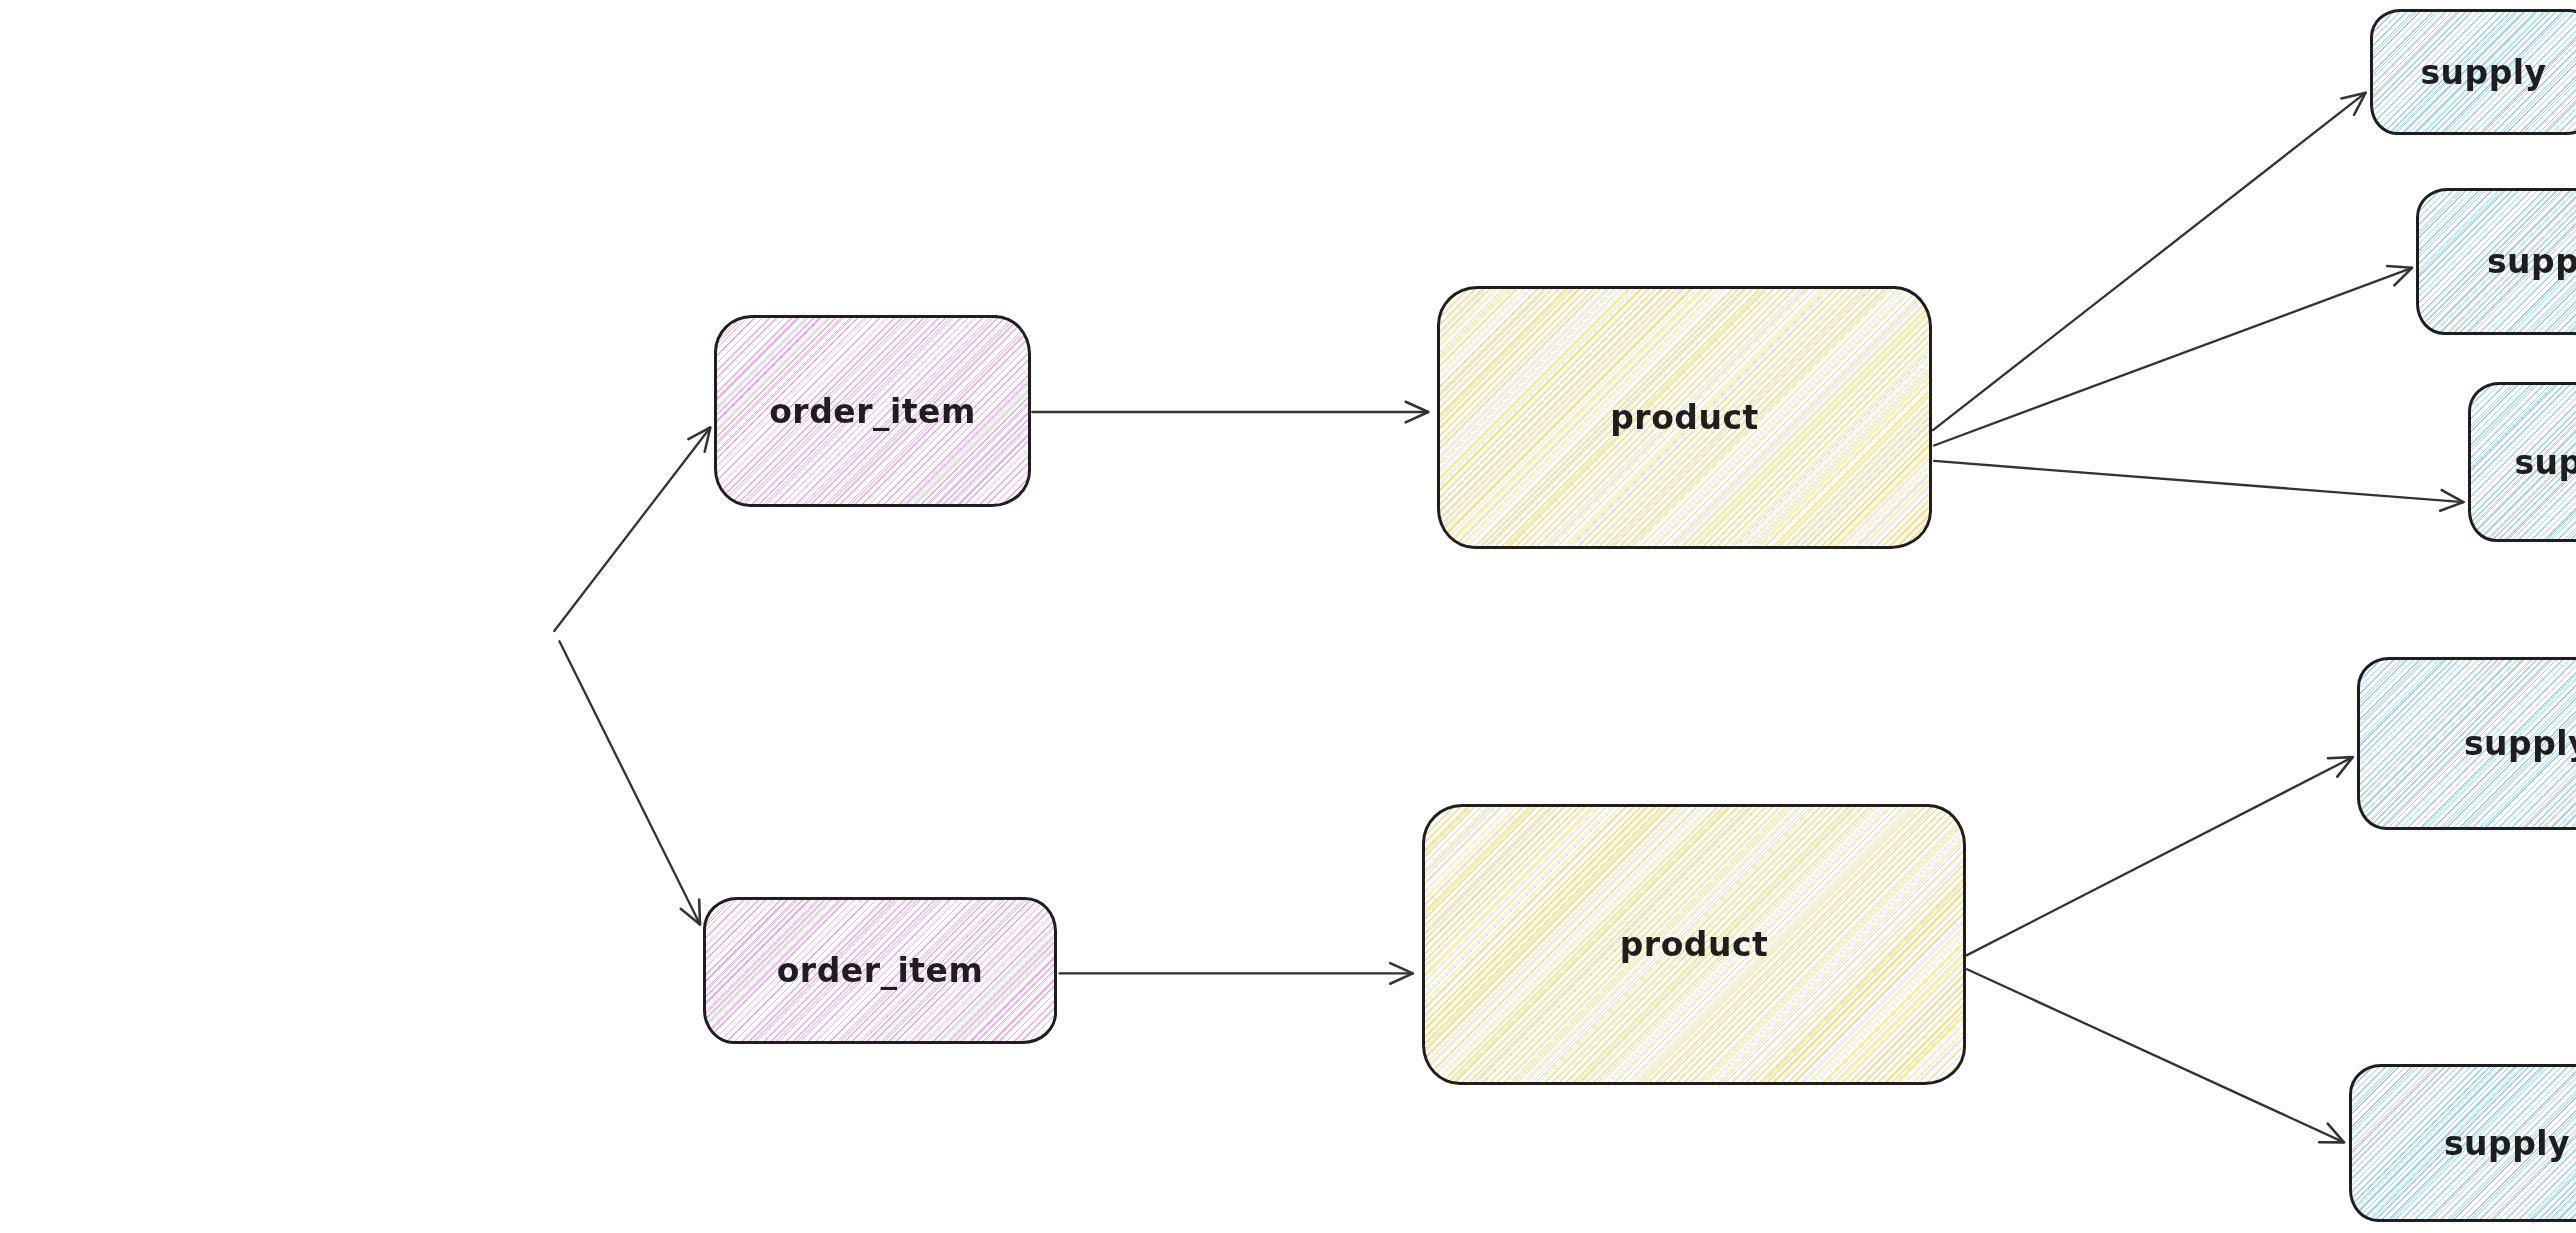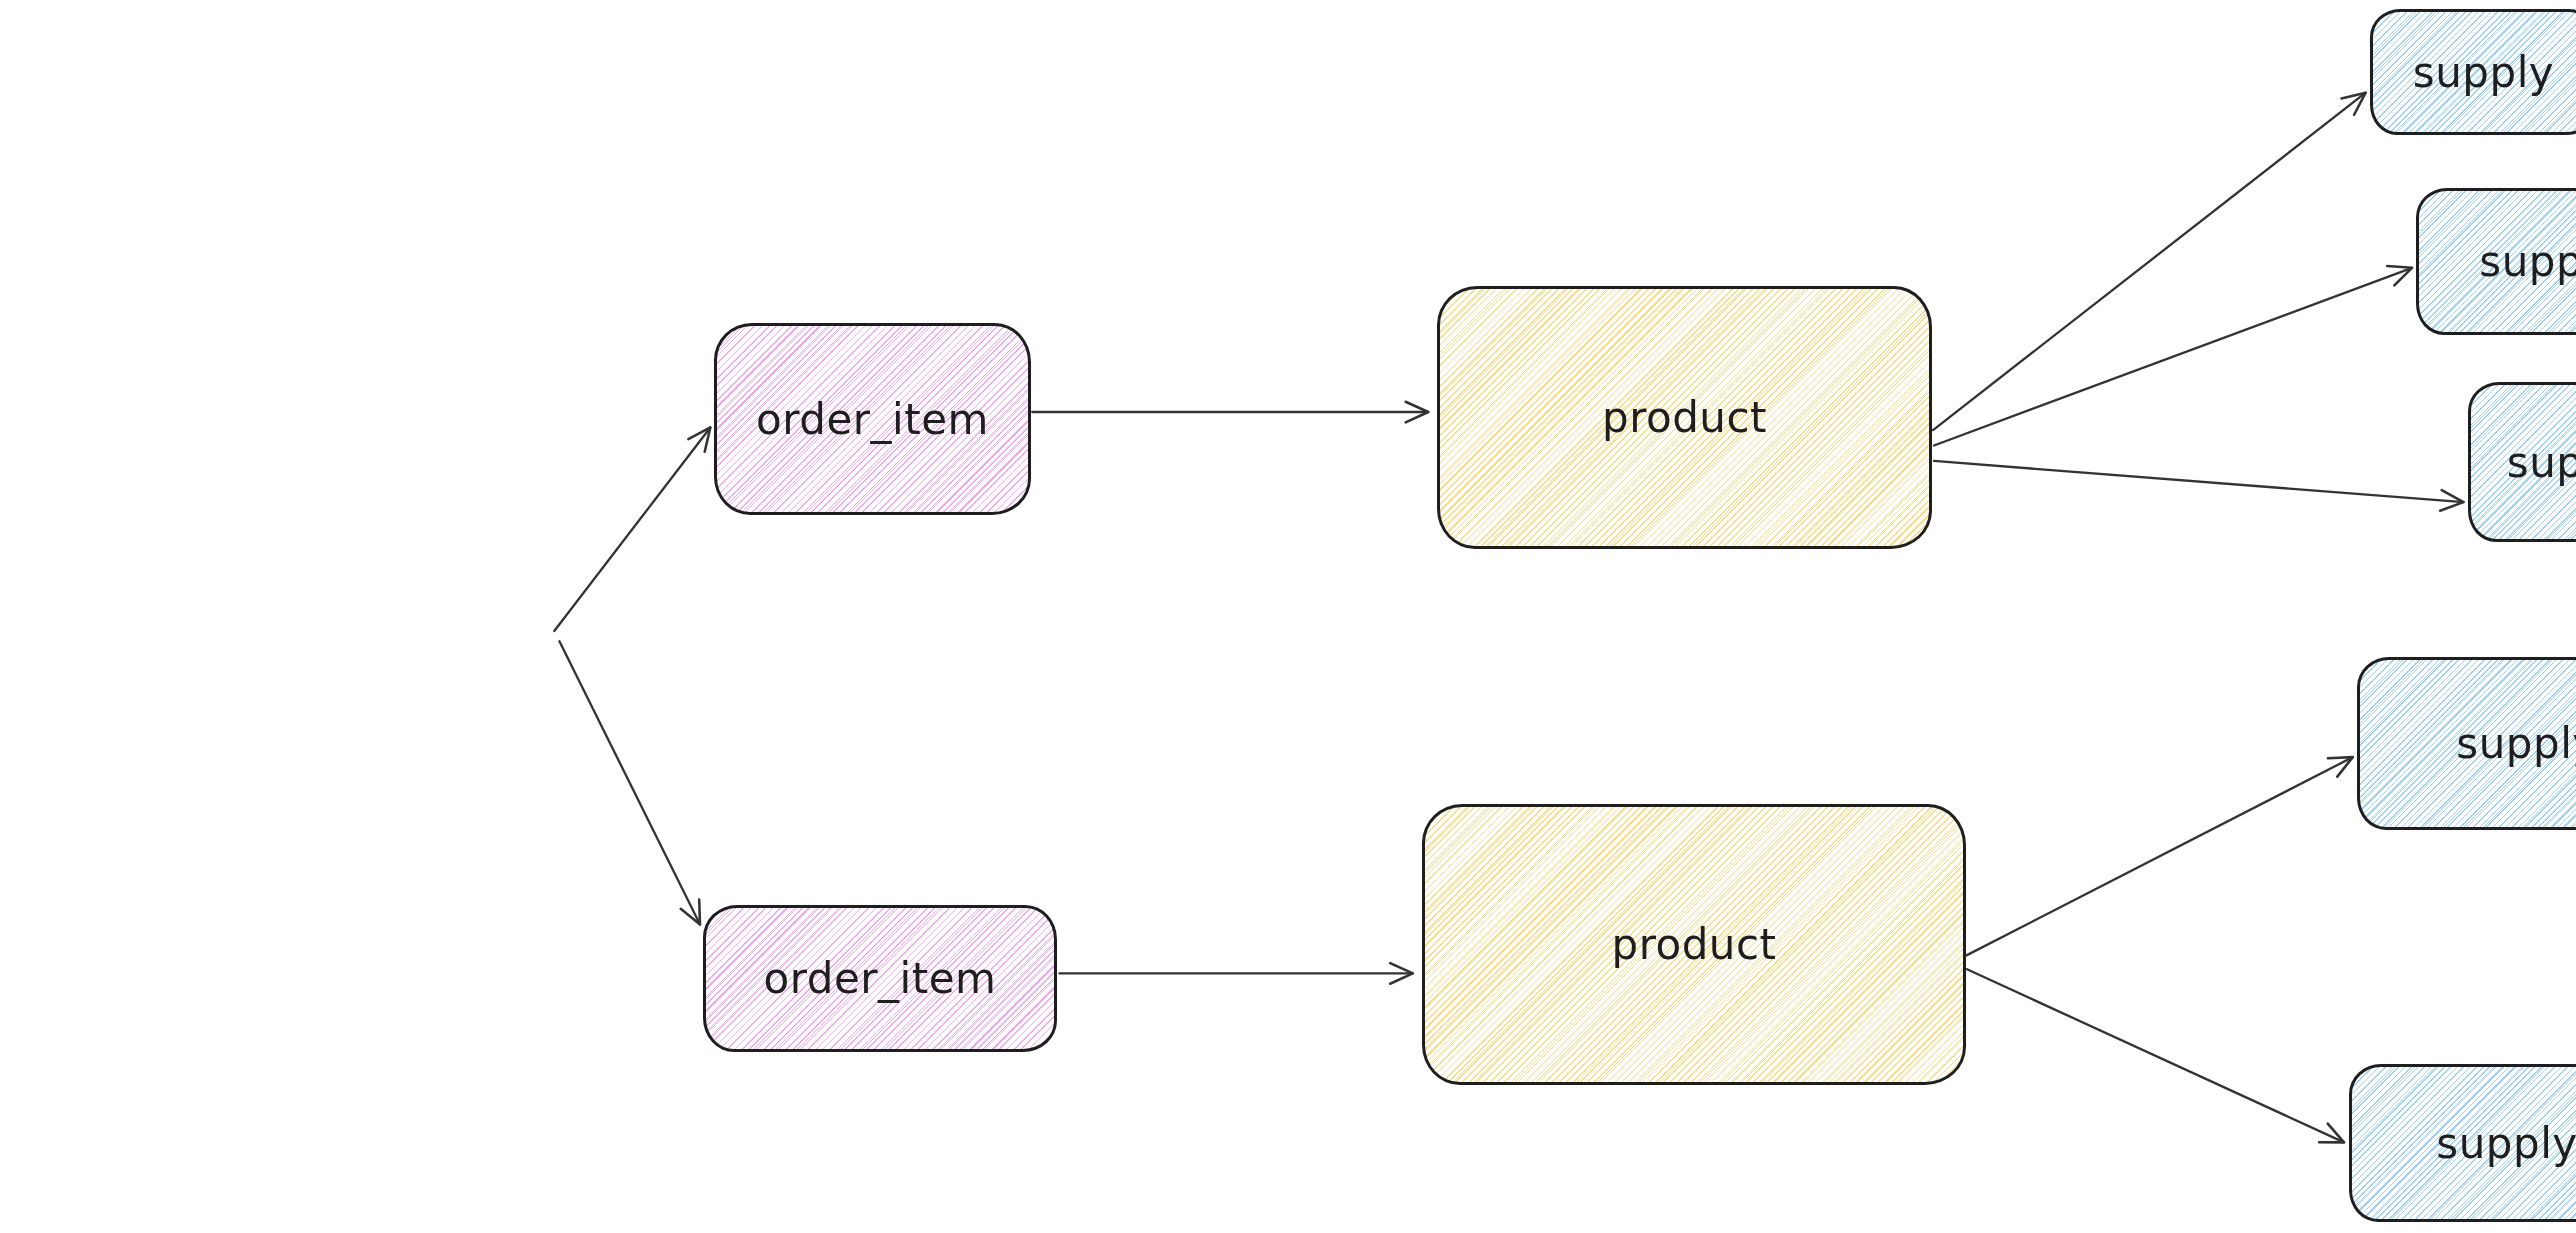--- a/index.html
+++ b/index.html
@@ -41,38 +41,37 @@
   .node {
     position: absolute;
     box-sizing: border-box;
     border: 3.1px solid var(--ink, #1e1e1e);
     display: flex;
     align-items: center;
     justify-content: center;
     background-color: #ffffff;
   }
   .label {
-    font-size: 42px;
-    font-weight: 400;
+    font-size: 33px;
+    font-weight: 700;
     letter-spacing: 0.5px;
     color: var(--ink, #1e1e1e);
     white-space: nowrap;
     user-select: none;
   }
   
   .hatch-green {
     background-image:
       repeating-linear-gradient(135deg, var(--hatch-green) 0 1.1px, transparent 1.1px 4.6px),
       repeating-linear-gradient(135deg, var(--hatch-green) 2.3px 2.8px, transparent 2.8px 9.3px);
   }
   .hatch-pink {
     background-image:
       repeating-linear-gradient(135deg, var(--hatch-pink) 0 1.1px, transparent 1.1px 5.2px),
       repeating-linear-gradient(135deg, var(--hatch-pink) 2.6px 3.1px, transparent 3.1px 10.3px);
-    margin-top: 8px;
   }
   .hatch-yellow {
     background-image:
       repeating-linear-gradient(135deg, var(--hatch-yellow) 0 1.1px, transparent 1.1px 4.9px),
       repeating-linear-gradient(135deg, var(--hatch-yellow) 2.5px 3px, transparent 3px 9.8px);
   }
   .hatch-blue {
     background-image:
       repeating-linear-gradient(135deg, var(--hatch-blue) 0 1.1px, transparent 1.1px 4.6px),
       repeating-linear-gradient(135deg, var(--hatch-blue) 2.3px 2.8px, transparent 2.8px 9.3px);

